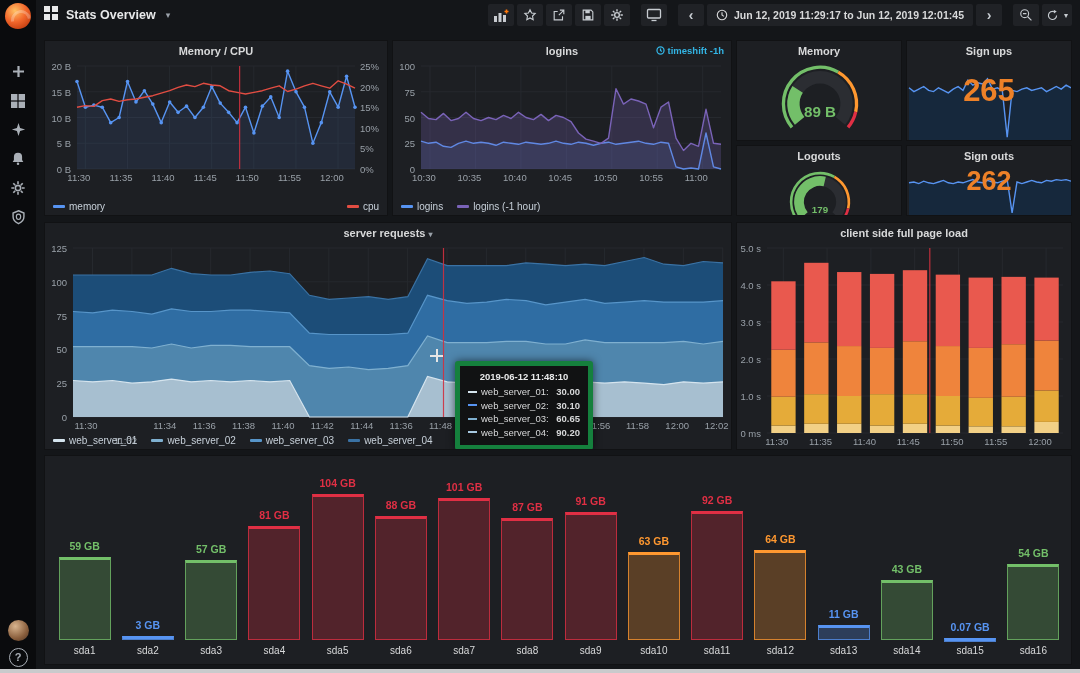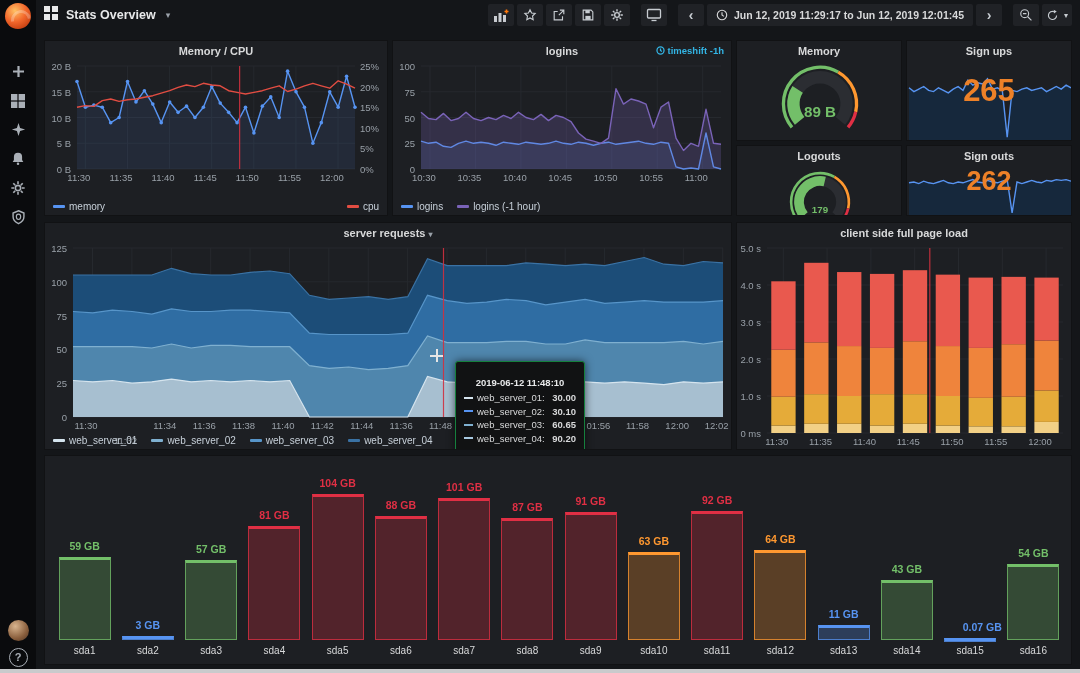--- a/index.html
+++ b/index.html
@@ -30,21 +30,21 @@
   .chart{position:absolute}
   .xlab{position:absolute;font-size:9.5px;color:#99a0a8;width:36px;text-align:left;white-space:nowrap}
   .ylab{position:absolute;font-size:9.5px;color:#99a0a8;text-align:right;white-space:nowrap}
   .ylab.rt{text-align:left}
   .legend{position:absolute;left:8px;bottom:2px;right:8px;display:flex;gap:14px;font-size:10px;color:#c7d0d9;align-items:center;height:14px}
   .legend.split{justify-content:space-between}
   .lgitem{display:flex;align-items:center;cursor:pointer;white-space:nowrap}
   .lgitem .dash{display:inline-block;width:12px;height:3px;border-radius:1px;margin-right:4px}
   .bigstat{position:absolute;left:0;width:100%;text-align:center;font-weight:bold;z-index:3}
   .timeshift{position:absolute;right:7px;top:4px;font-size:9.5px;font-weight:bold;color:#33b5e5;display:flex;align-items:center;gap:3px;z-index:3}
-  .gtooltip{position:absolute;background:#111213;border:1px solid #15803d;border-radius:3px;padding:15px 8px;z-index:8;width:112px;box-shadow:0 0 8px rgba(0,0,0,.6)}
+  .gtooltip{position:absolute;background:#111213;border:5px solid #15803d;border-radius:3px;padding:5px 8px;z-index:8;width:112px;box-shadow:0 0 8px rgba(0,0,0,.6)}
   .tt-time{font-size:9.5px;font-weight:bold;color:#e8e9ea;text-align:center;margin-bottom:4px;white-space:nowrap}
   .tt-row{display:flex;align-items:center;font-size:9.5px;color:#d8d9da;margin:2.5px 0;white-space:nowrap}
   .tt-row .dash{width:9px;height:2px;margin-right:4px;flex:none}
   .tt-row .nm{flex:1}
   .tt-row .vl{font-weight:bold;margin-left:6px}
   .cursor-plus{position:absolute;width:13px;height:13px;z-index:7}
   .cursor-plus:before,.cursor-plus:after{content:"";position:absolute;background:#e6e6e6}
   .cursor-plus:before{left:6px;top:0;width:1.5px;height:13px}
   .cursor-plus:after{top:6px;left:0;height:1.5px;width:13px}
   .dbar{position:absolute;box-sizing:border-box}
@@ -579,21 +579,21 @@
       <div class="dbar" style="left: 701.442px; width: 51.865px; top: 90.1538px; height: 89.8462px; background: rgba(255, 152, 48, 0.27); border-width: 3px 1px 1px; border-style: solid; border-color: rgb(255, 152, 48) rgba(255, 152, 48, 0.75) rgba(255, 152, 48, 0.75); border-image: initial;"></div>
       <div class="dlabel" style="left: 695.75px; width: 63.25px; top: 73.1538px; color: rgb(255, 152, 48);">64 GB</div>
       <div class="dname" style="left: 695.75px; width: 63.25px; top: 185px;">sda12</div>
       <div class="dbar" style="left: 764.692px; width: 51.865px; top: 164.558px; height: 15.4423px; background: rgba(87, 148, 242, 0.27); border-width: 3px 1px 1px; border-style: solid; border-color: rgb(87, 148, 242) rgba(87, 148, 242, 0.75) rgba(87, 148, 242, 0.75); border-image: initial;"></div>
       <div class="dlabel" style="left: 759px; width: 63.25px; top: 147.558px; color: rgb(87, 148, 242);">11 GB</div>
       <div class="dname" style="left: 759px; width: 63.25px; top: 185px;">sda13</div>
       <div class="dbar" style="left: 827.942px; width: 51.865px; top: 119.635px; height: 60.3654px; background: rgba(115, 191, 105, 0.27); border-width: 3px 1px 1px; border-style: solid; border-color: rgb(115, 191, 105) rgba(115, 191, 105, 0.75) rgba(115, 191, 105, 0.75); border-image: initial;"></div>
       <div class="dlabel" style="left: 822.25px; width: 63.25px; top: 102.635px; color: rgb(115, 191, 105);">43 GB</div>
       <div class="dname" style="left: 822.25px; width: 63.25px; top: 185px;">sda14</div>
       <div class="dbar" style="left: 891.192px; width: 51.865px; top: 177.5px; height: 2.5px; background: rgba(87, 148, 242, 0.27); border-width: 3px 1px 1px; border-style: solid; border-color: rgb(87, 148, 242) rgba(87, 148, 242, 0.75) rgba(87, 148, 242, 0.75); border-image: initial;"></div>
-      <div class="dlabel" style="left: 885.5px; width: 63.25px; top: 160.5px; color: rgb(87, 148, 242); text-align: right;">0.07 GB</div>
+      <div class="dlabel" style="left: 885.5px; width: 63.25px; top: 160.5px; color: rgb(87, 148, 242);">0.07 GB</div>
       <div class="dname" style="left: 885.5px; width: 63.25px; top: 185px;">sda15</div>
       <div class="dbar" style="left: 954.442px; width: 51.865px; top: 104.192px; height: 75.8077px; background: rgba(115, 191, 105, 0.27); border-width: 3px 1px 1px; border-style: solid; border-color: rgb(115, 191, 105) rgba(115, 191, 105, 0.75) rgba(115, 191, 105, 0.75); border-image: initial;"></div>
       <div class="dlabel" style="left: 948.75px; width: 63.25px; top: 87.1923px; color: rgb(115, 191, 105);">54 GB</div>
       <div class="dname" style="left: 948.75px; width: 63.25px; top: 185px;">sda16</div>
     </div>
 </div>
 
 <div class="bottom-strip"></div>
 
 </body></html>

